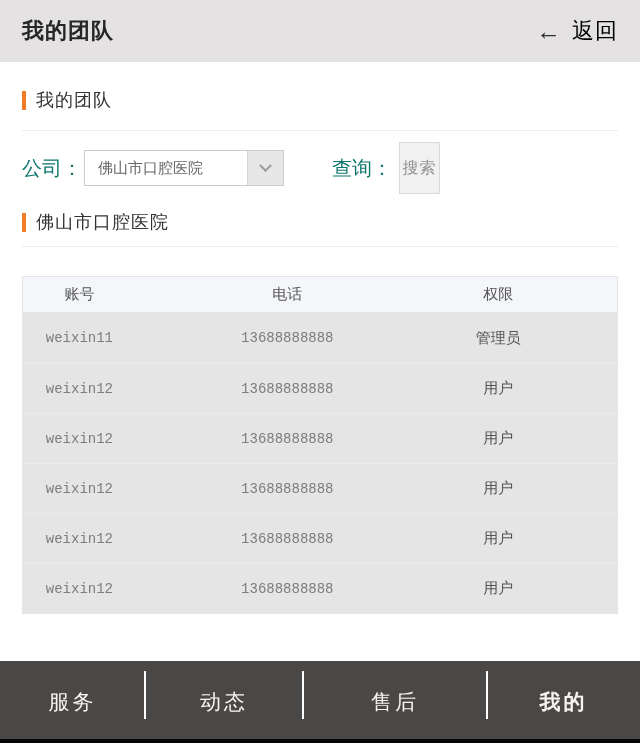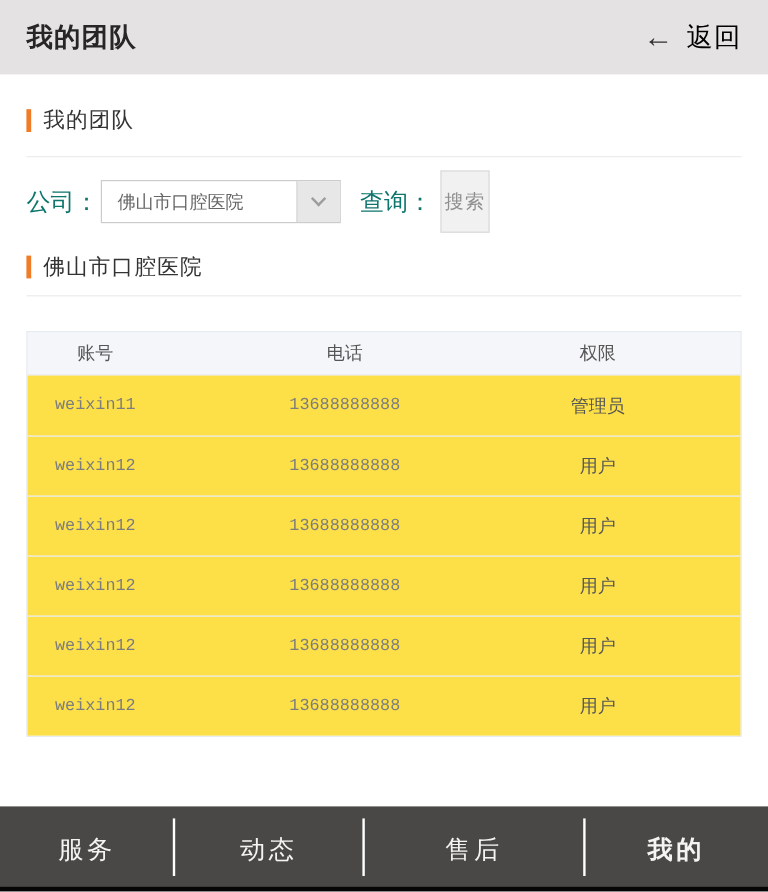--- a/index.html
+++ b/index.html
@@ -44,21 +44,21 @@
   }
   .select-value { font-size:15px; color:#666666; padding-left:13px; white-space:nowrap; }
   .select-arrow-box {
     width:36px; height:34px; background:#e8e7e7; border-left:1px solid #d6d6d6;
     display:flex; align-items:center; justify-content:center; flex:0 0 36px;
   }
   .chevron {
     width:9px; height:9px; border-right:2px solid #9d9d9d; border-bottom:2px solid #9d9d9d;
     transform:rotate(45deg) translate(-2px,-2px);
   }
-  .query-label { margin-left:16px; }
+  .query-label { margin-left:48px; }
   .query-input {
     width:223px; height:36px; margin-left:2px;
     border:1px solid #cccccc; background:#ffffff;
     padding:0 11px; font-size:15px; color:#333333;
     font-family:"Liberation Sans", sans-serif; outline:none;
   }
   .query-input::placeholder { color:#aeaeae; }
   .search-btn {
     width:41px; height:52px; margin-left:7px;
     background:#f1f1f1; border:1px solid #dadada;
@@ -70,30 +70,30 @@
   
   .team-table { margin-top:29px; border:1px solid #e2e5ea; }
   .t-head {
     display:grid; grid-template-columns:19% 51% 20% 10%;
     height:36px; align-items:center; background:#f4f6f9;
     border-bottom:1px solid #e6e6e6;
   }
   .t-head .th { font-size:15px; color:#555555; text-align:center; }
   .t-row {
     display:grid; grid-template-columns:19% 51% 20% 10%;
-    height:50px; align-items:center; background:#fde047;
+    height:50px; align-items:center; background:#e5e5e5;
   }
   .t-row + .t-row { border-top:1px solid #ececec; }
   .td { text-align:center; font-size:15px;font-family:Liberation Serif, serif; }
   .td.mono { font-family:"Liberation Mono", monospace; color:#7d7d7d; font-size:14px; }
   .td.role { color:#555555; }
 
   
   .tabbar {
-    position:absolute; left:0; bottom:0; width:640px; height:71px;
+    position:absolute; left:0; bottom:0; width:640px; height:82px;
     background:#494847; display:flex;
   }
   .tab {
     position:relative; display:flex; align-items:center; justify-content:center;
     color:#f6f4f2; font-size:21px; letter-spacing:3px;
     font-family:"Liberation Serif", serif; cursor:pointer;
   }
   .tab:nth-child(1) { width:145px; }
   .tab:nth-child(2) { width:158px; }
   .tab:nth-child(3) { width:184px; }

